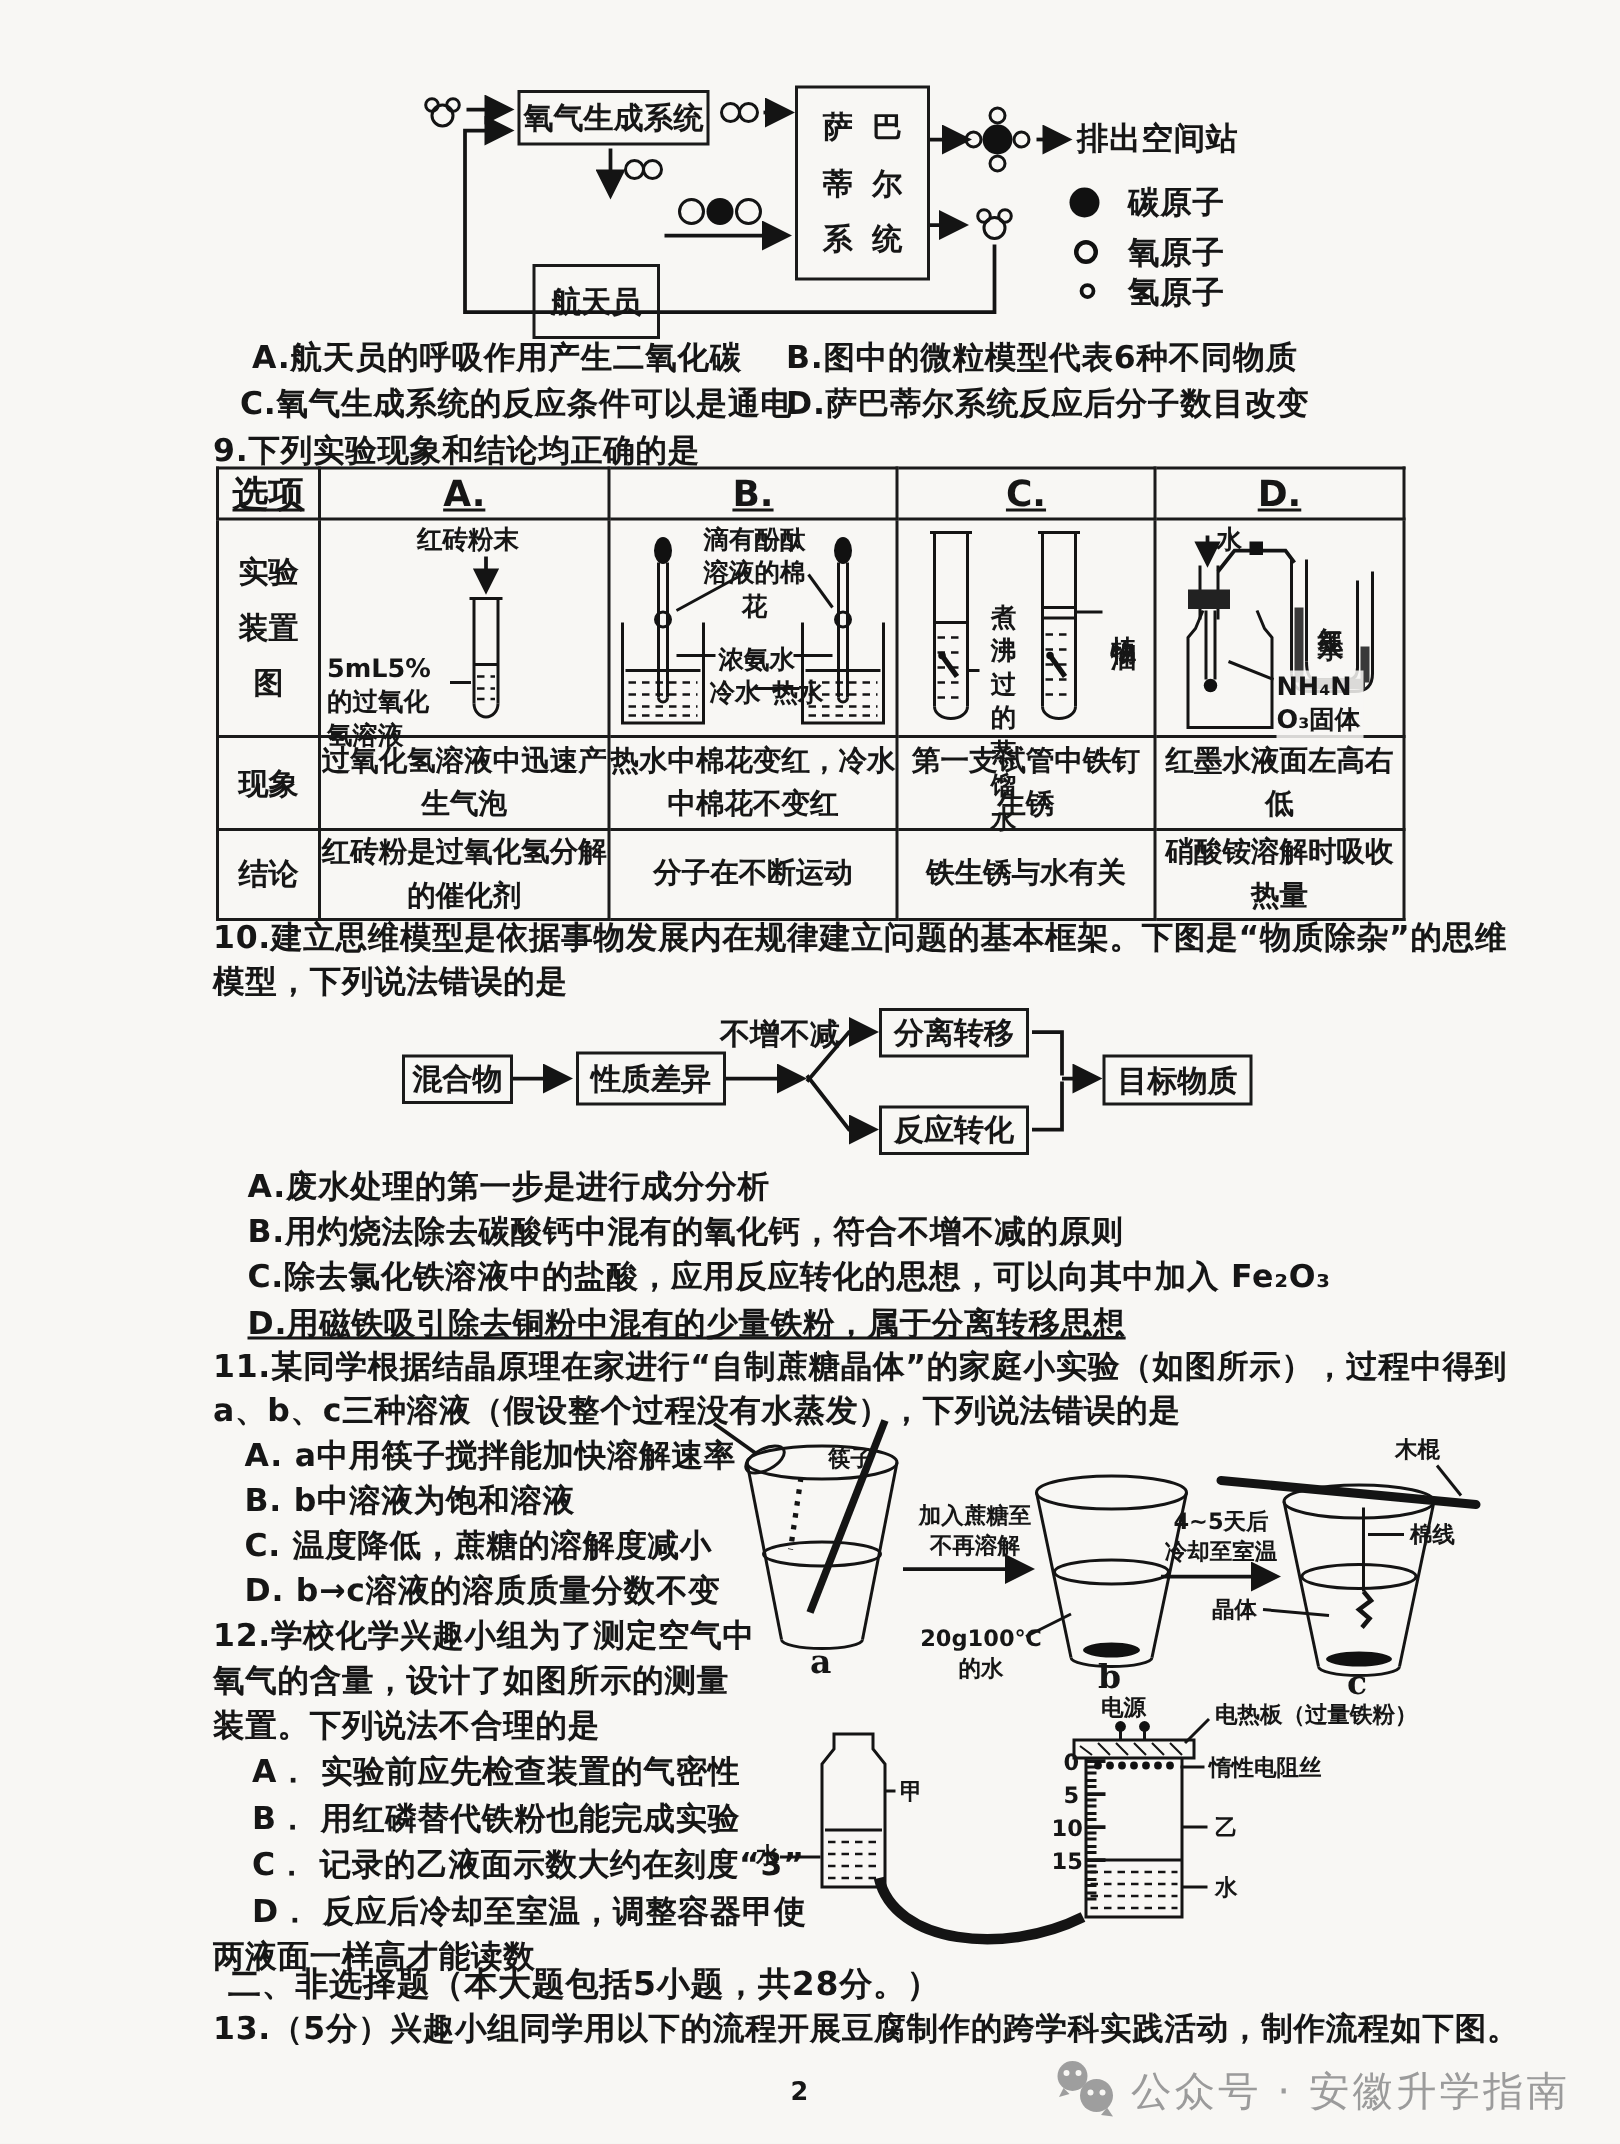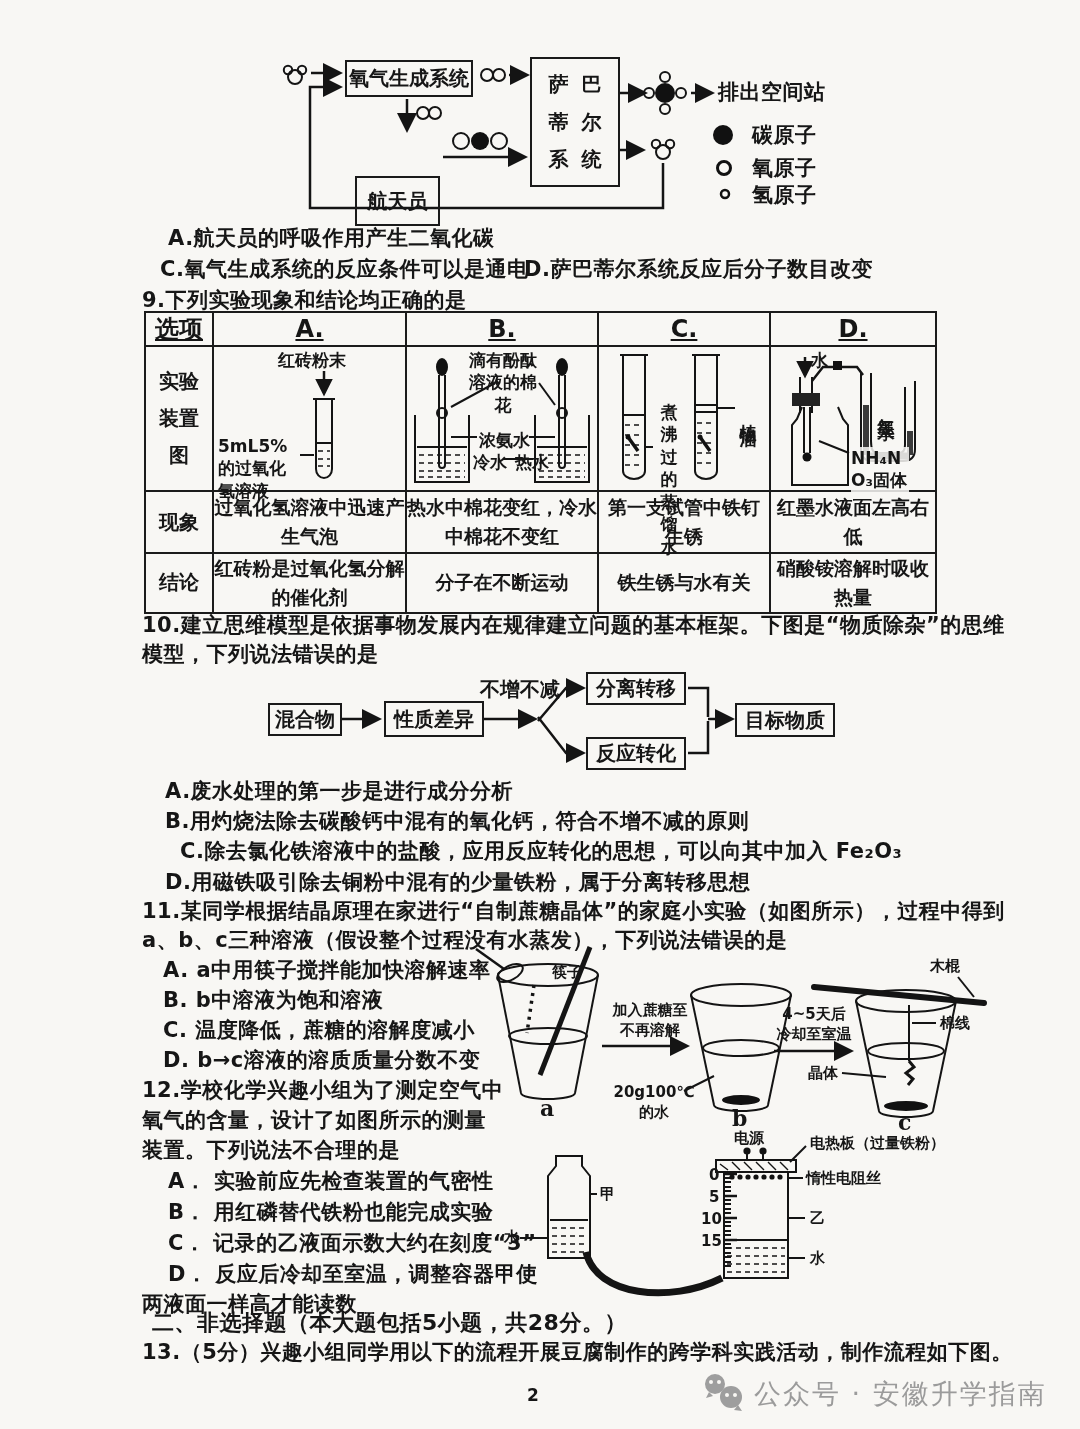--- a/index.html
+++ b/index.html
@@ -92,20 +92,21 @@
       <span>系</span>
         <span>统</span>
     </div>
     <div class="abs t21" style="left:453px;top:34px;">排出空间站</div>
     <div class="abs t21" style="left:487px;top:77px;">碳原子</div>
     <div class="abs t21" style="left:487px;top:110px;">氧原子</div>
     <div class="abs t21" style="left:487px;top:137px;">氢原子</div>
   </div>
 
   <div class="abs t21" style="left:168px;top:225px;">A.航天员的呼吸作用产生二氧化碳</div>
+  <div class="abs t21" style="left:524px;top:225px;">B.图中的微粒模型代表6种不同物质</div>
   <div class="abs t21" style="left:160px;top:256px;">C.氧气生成系统的反应条件可以是通电</div>
   <div class="abs t21" style="left:524px;top:256px;">D.萨巴蒂尔系统反应后分子数目改变</div>
   <div class="abs t21" style="left:142px;top:287px;">9.下列实验现象和结论均正确的是</div>
 
   <table class="q9">
     <colgroup>
         <col style="width:68px">
         <col style="width:193px">
         <col style="width:192px">
         <col style="width:172px">
@@ -300,22 +301,22 @@
     <div class="box" style="left:356px;top:69px;width:100px;height:33px;font-size:20px;">
         <span>反应转化</span>
       </div>
     <div class="box" style="left:505px;top:35px;width:100px;height:34px;font-size:20px;">
         <span>目标物质</span>
       </div>
   </div>
 
   <div class="abs t21" style="left:165px;top:778px;">A.废水处理的第一步是进行成分分析</div>
   <div class="abs t21" style="left:165px;top:808px;">B.用灼烧法除去碳酸钙中混有的氧化钙，符合不增不减的原则</div>
-  <div class="abs t21" style="left:180px;top:838px;">C.除去氯化铁溶液中的盐酸，应用反应转化的思想，可以向其中加入 Fe₂O₃</div>
-  <div class="abs t21" style="left:165px;top:869px;">D.用磁铁吸引除去铜粉中混有的少量铁粉，属于分离转移思想</div>
+  <div class="abs t21" style="left:165px;top:838px;">C.除去氯化铁溶液中的盐酸，应用反应转化的思想，可以向其中加入 Fe₂O₃</div>
+  <div class="abs t21" style="left:165px;top:869px;text-decoration:underline;">D.用磁铁吸引除去铜粉中混有的少量铁粉，属于分离转移思想</div>
 
   <div class="abs t21" style="left:142px;top:898px;">11.某同学根据结晶原理在家进行“自制蔗糖晶体”的家庭小实验（如图所示），过程中得到</div>
   <div class="abs t21" style="left:142px;top:927px;">a、b、c三种溶液（假设整个过程没有水蒸发），下列说法错误的是</div>
   <div class="abs t21" style="left:163px;top:957px;">A. a中用筷子搅拌能加快溶解速率</div>
   <div class="abs t21" style="left:163px;top:987px;">B. b中溶液为饱和溶液</div>
   <div class="abs t21" style="left:163px;top:1017px;">C. 温度降低，蔗糖的溶解度减小</div>
   <div class="abs t21" style="left:163px;top:1047px;">D. b→c溶液的溶质质量分数不变</div>
 
   <div class="abs" style="left:468px;top:943px;width:532px;height:192px;">
     <svg width="532" height="192">

